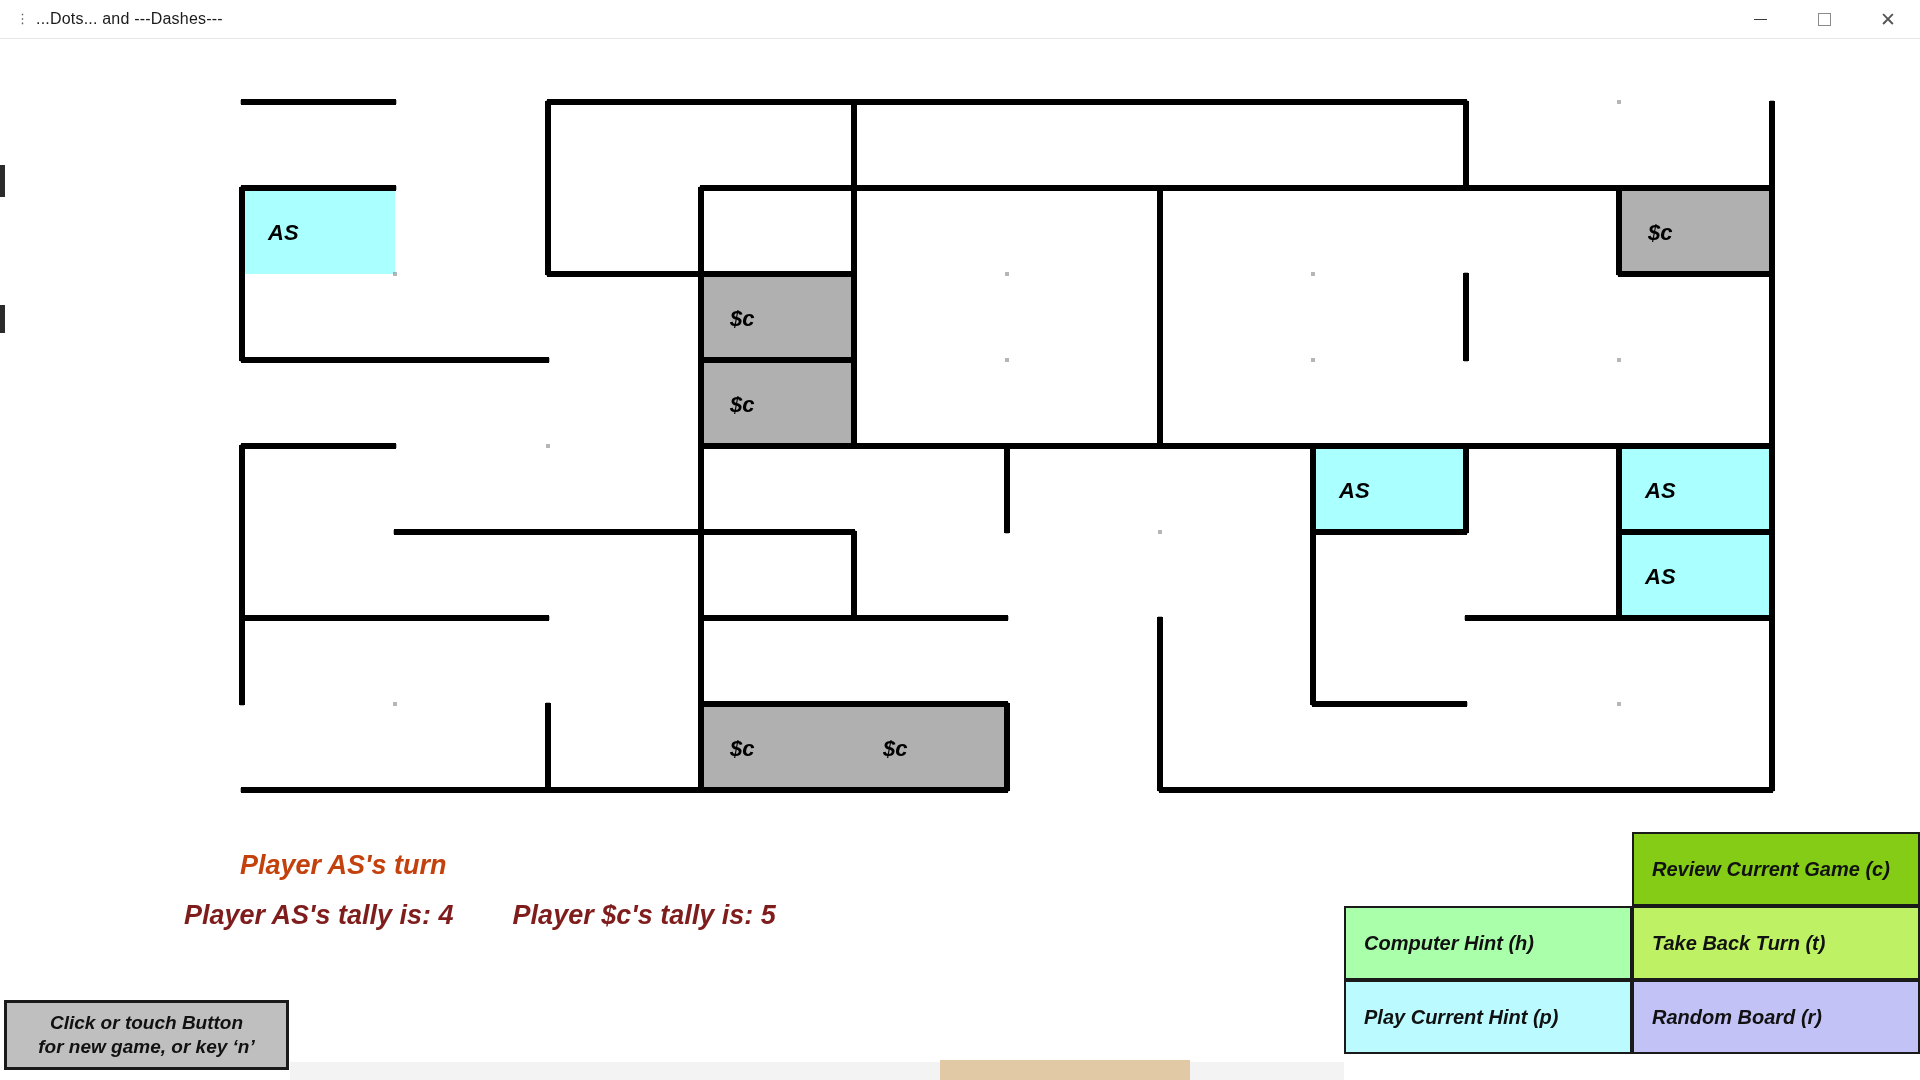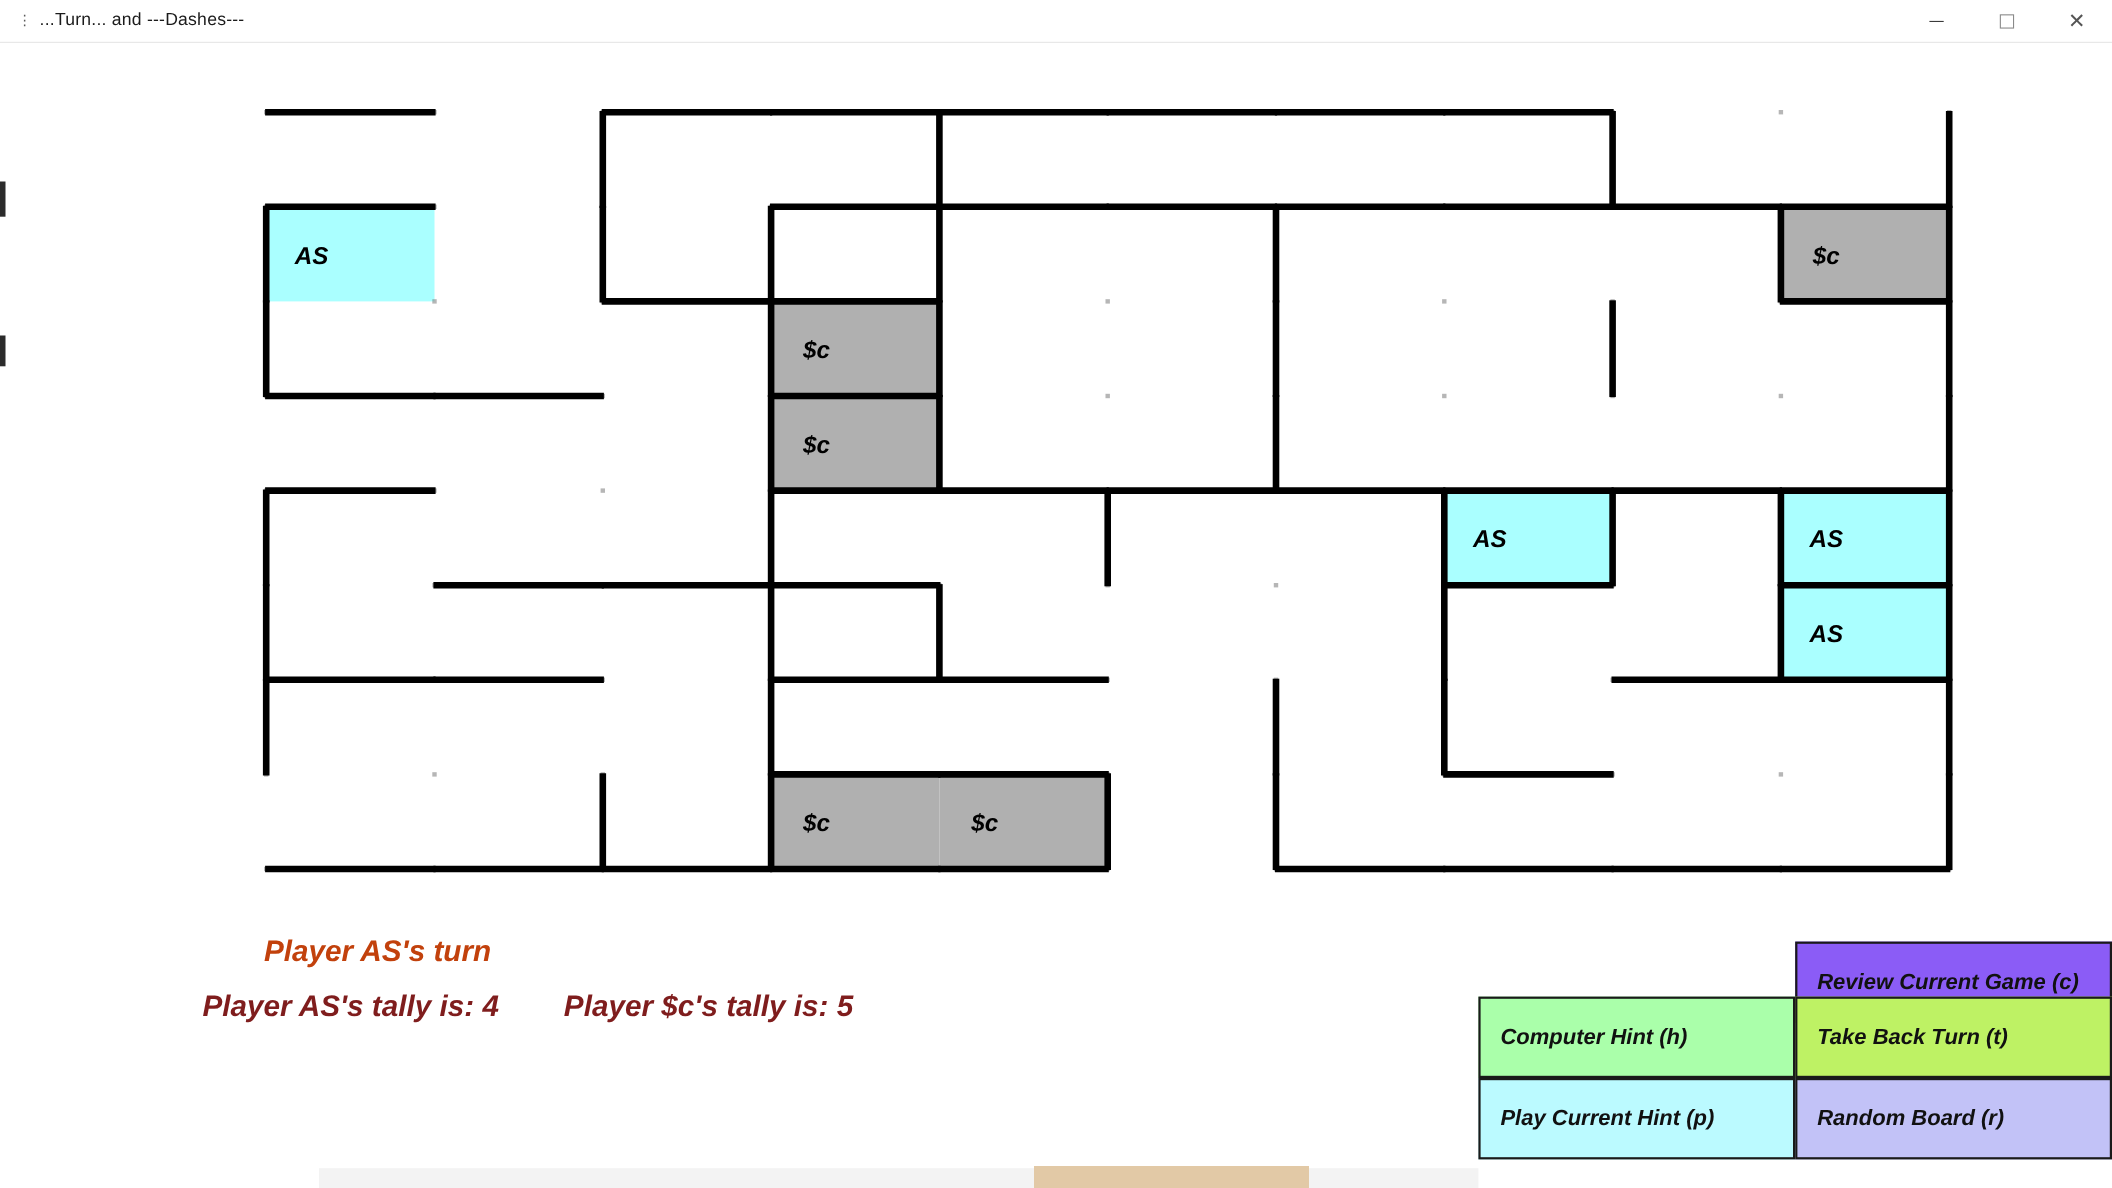--- a/index.html
+++ b/index.html
@@ -151,21 +151,21 @@
     font-family: "Liberation Sans", sans-serif;
     font-style: italic;
     font-weight: bold;
     font-size: 20px;
     color: #111;
     padding-left: 18px;
     cursor: pointer;
     user-select: none;
     white-space: nowrap;
   }
-  .gbtn.review { left: 288px; top: 0px;  width: 288px; height: 74px; background: #8b5cf6; margin-top: 24px; }
+  .gbtn.review { left: 288px; top: 0px;  width: 288px; height: 74px; background: #84cc16; }
   .gbtn.hint   { left: 0px;   top: 74px; width: 288px; height: 74px; background: #aaffaa; font-style: italic; }
   .gbtn.takeback { left: 288px; top: 74px; width: 288px; height: 74px; background: #bef264; }
   .gbtn.play   { left: 0px;   top: 148px; width: 288px; height: 74px; background: #bbfaff; }
   .gbtn.random { left: 288px; top: 148px; width: 288px; height: 74px; background: #c2c2f7; }
 
   
   .bottom-strip {
     position: absolute;
     left: 290px; top: 1062px;
     width: 1054px; height: 18px;
@@ -179,21 +179,21 @@
   }
 </style>
 </head>
 <body>
 
 <div id="app">
 
   <div class="titlebar">
     <div class="titlebar-left">
       <span class="app-glyph">⋮</span>
-      <span class="title-text">...Turn... and ---Dashes---</span>
+      <span class="title-text">...Dots... and ---Dashes---</span>
     </div>
     <div class="win-controls">
       <div class="win-btn">
         <span class="min-glyph"></span>
       </div>
       <div class="win-btn">
         <span class="max-glyph"></span>
       </div>
       <div class="win-btn close">
         <span class="close-glyph">✕</span>
@@ -424,20 +424,24 @@
 
   <div class="status-area">
     <div class="turn-line">Player AS's turn</div>
     <div class="tally-line">
       <span>Player AS's tally is: 4</span>
       <span class="tally-gap"></span>
       <span>Player $c's tally is: 5</span>
     </div>
   </div>
 
+  <div class="newgame-btn">
+    <div>Click or touch Button</div>
+    <div>for new game, or key ‘n’</div>
+  </div>
 
   <div class="btn-panel">
     <div class="gbtn review">Review Current Game (c)</div>
     <div class="gbtn hint">Computer Hint (h)</div>
     <div class="gbtn takeback">Take Back Turn (t)</div>
     <div class="gbtn play">Play Current Hint (p)</div>
     <div class="gbtn random">Random Board (r)</div>
   </div>
 
   <div class="bottom-strip"></div>

